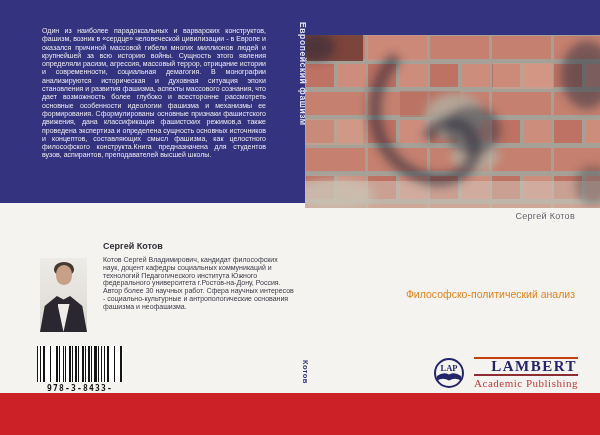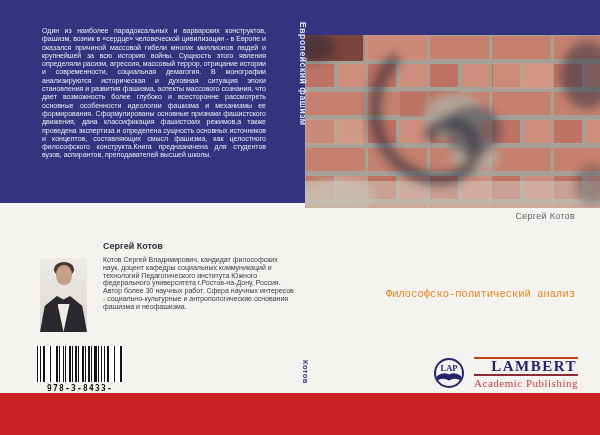--- a/index.html
+++ b/index.html
@@ -33,21 +33,21 @@
   .front-author{
     position:absolute;right:25px;top:211px;color:#63636d;font-size:9px;
     letter-spacing:.3px;text-align:right;
   }
   .front-title{
     position:absolute;right:25px;top:227px;width:330px;text-align:right;
     color:#2f358e;font-size:19px;font-weight:bold;line-height:19px;letter-spacing:.2px;
   }
   .front-title span{display:block;}
   .front-subtitle{
-    position:absolute;right:25px;top:288px;color:#e8821e;font-size:10.5px;text-align:right;font-family:Liberation Mono, monospace;
+    position:absolute;right:25px;top:288px;color:#e8821e;font-size:10.5px;text-align:right;
   }
   
   .bio-heading{position:absolute;left:103px;top:241px;color:#2e2e38;font-size:9px;font-weight:bold;}
   .bio-text{
     position:absolute;left:103px;top:256px;width:192px;
     color:#3a3a46;font-size:7px;line-height:7.8px;text-align:left;
   }
   
   .photo{
     position:absolute;left:40px;top:258px;width:47px;height:74px;overflow:hidden;

